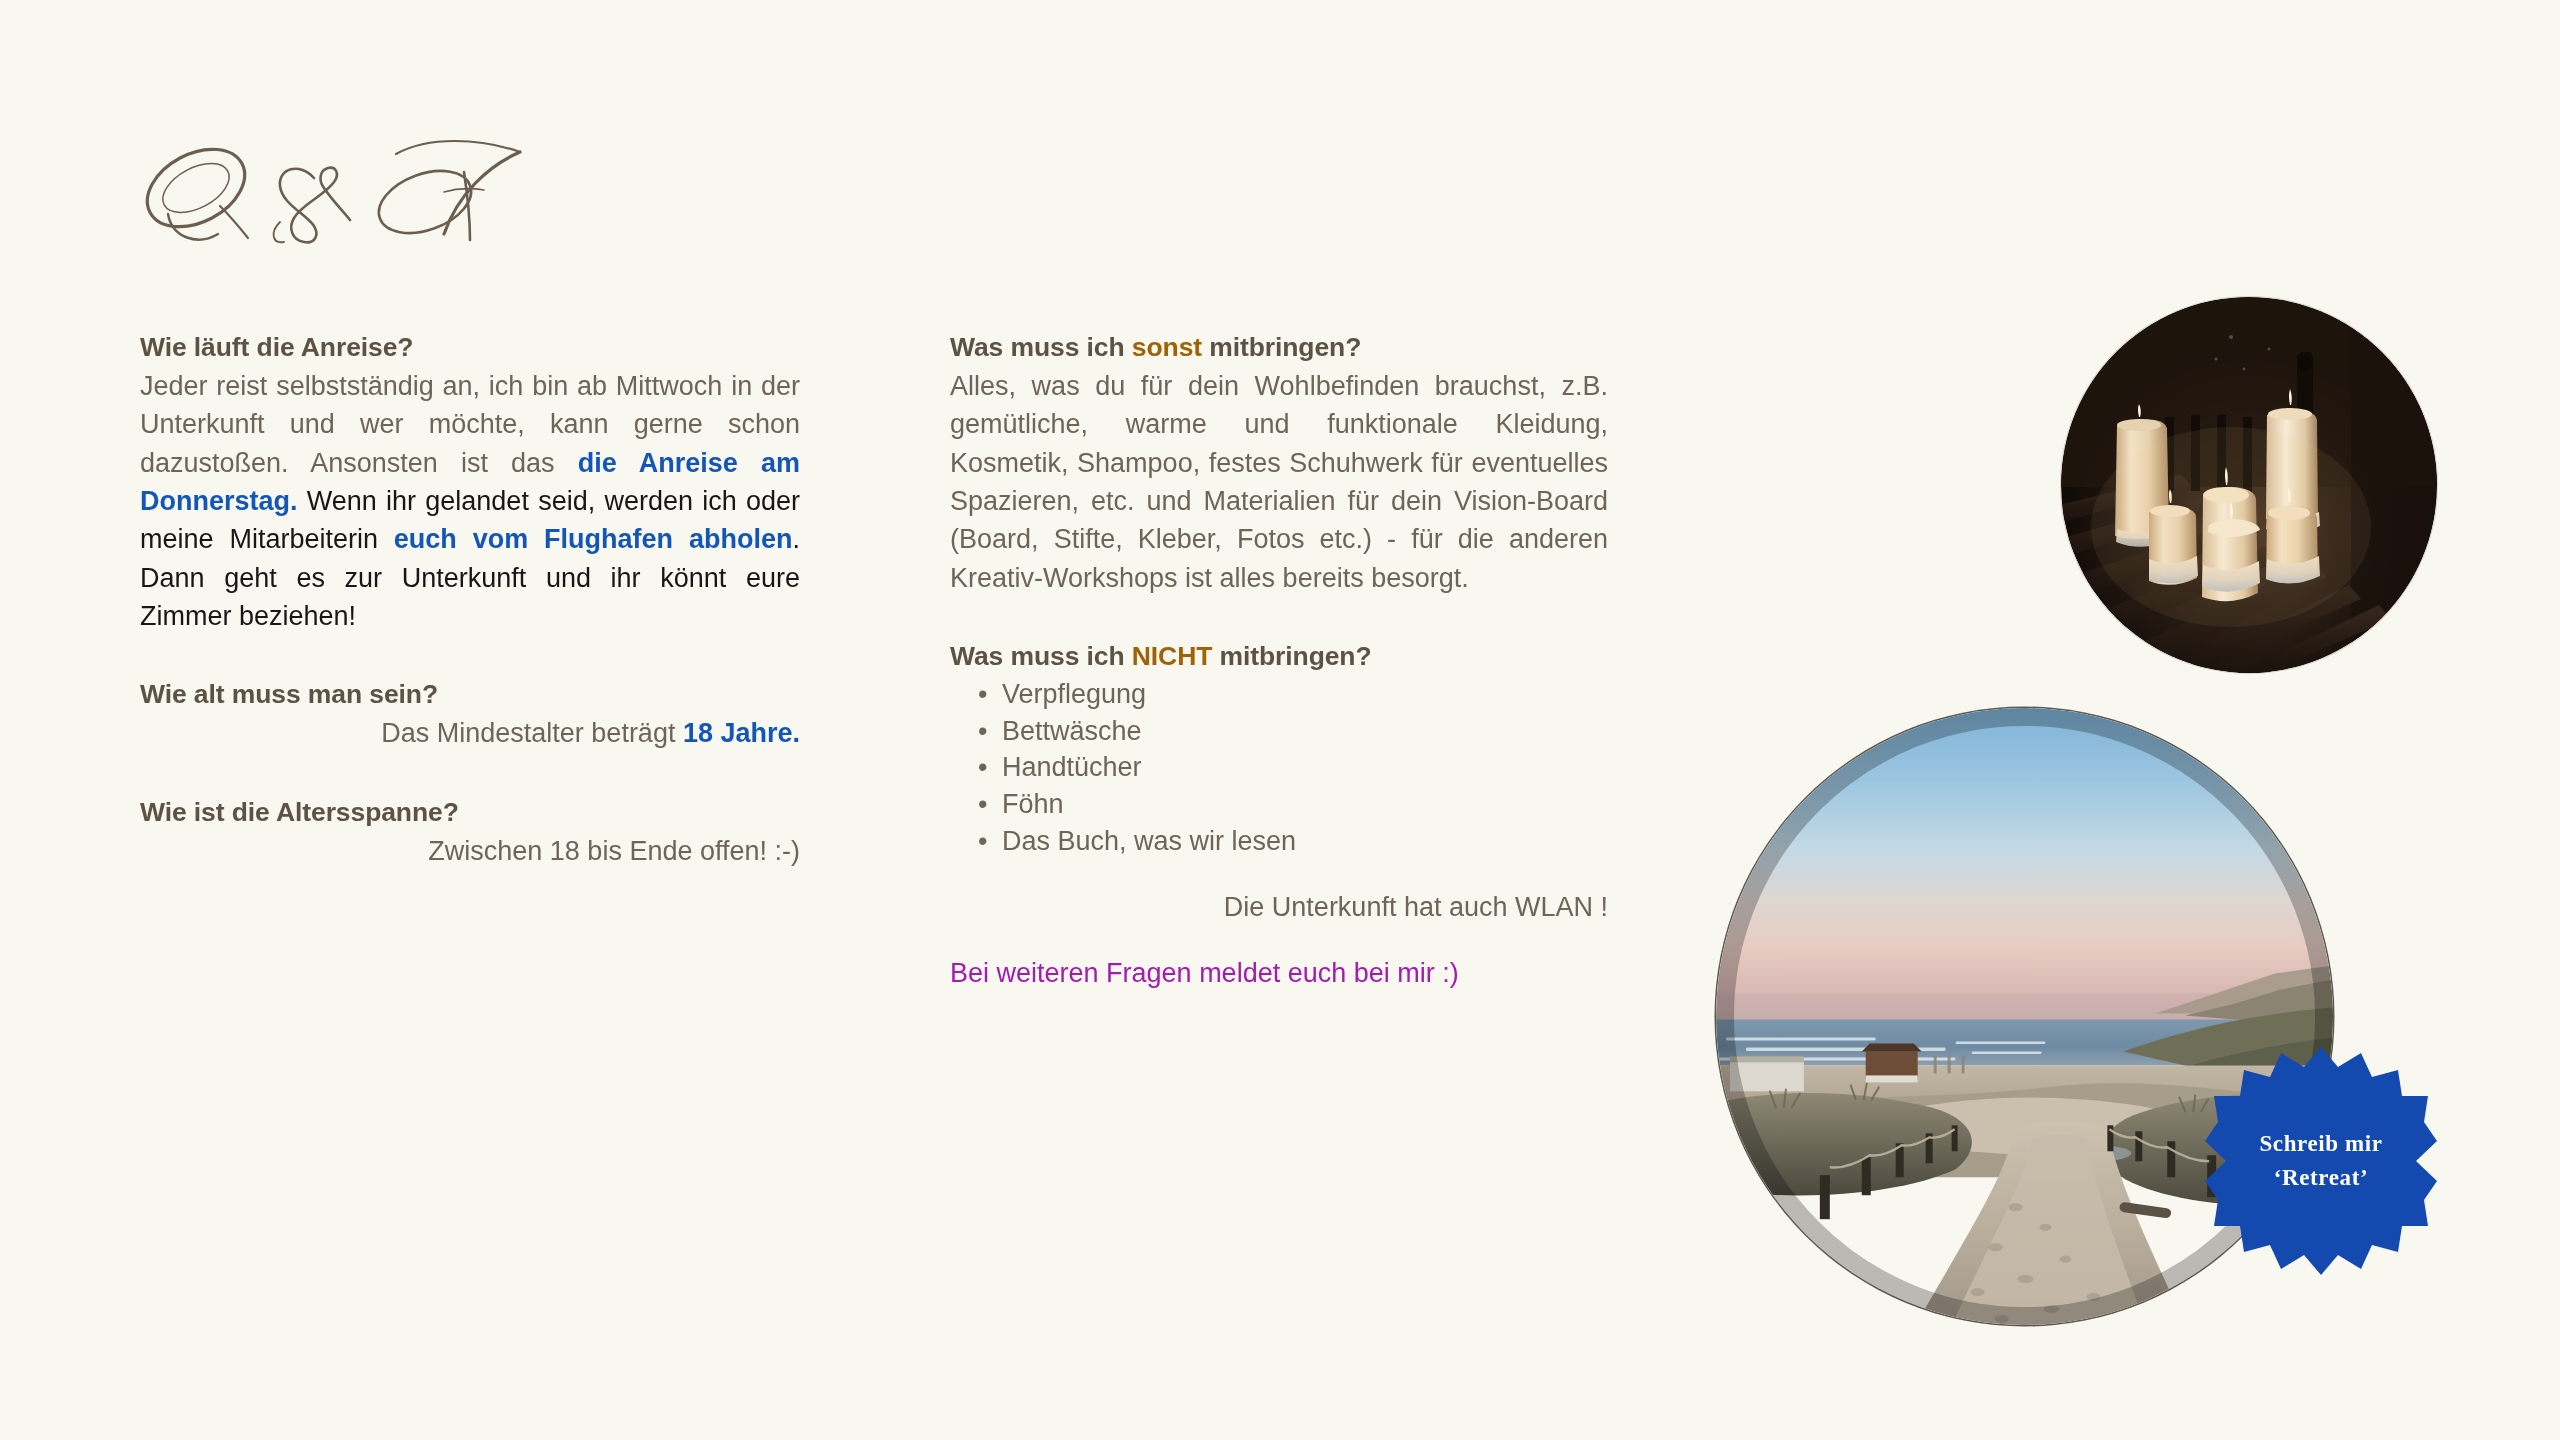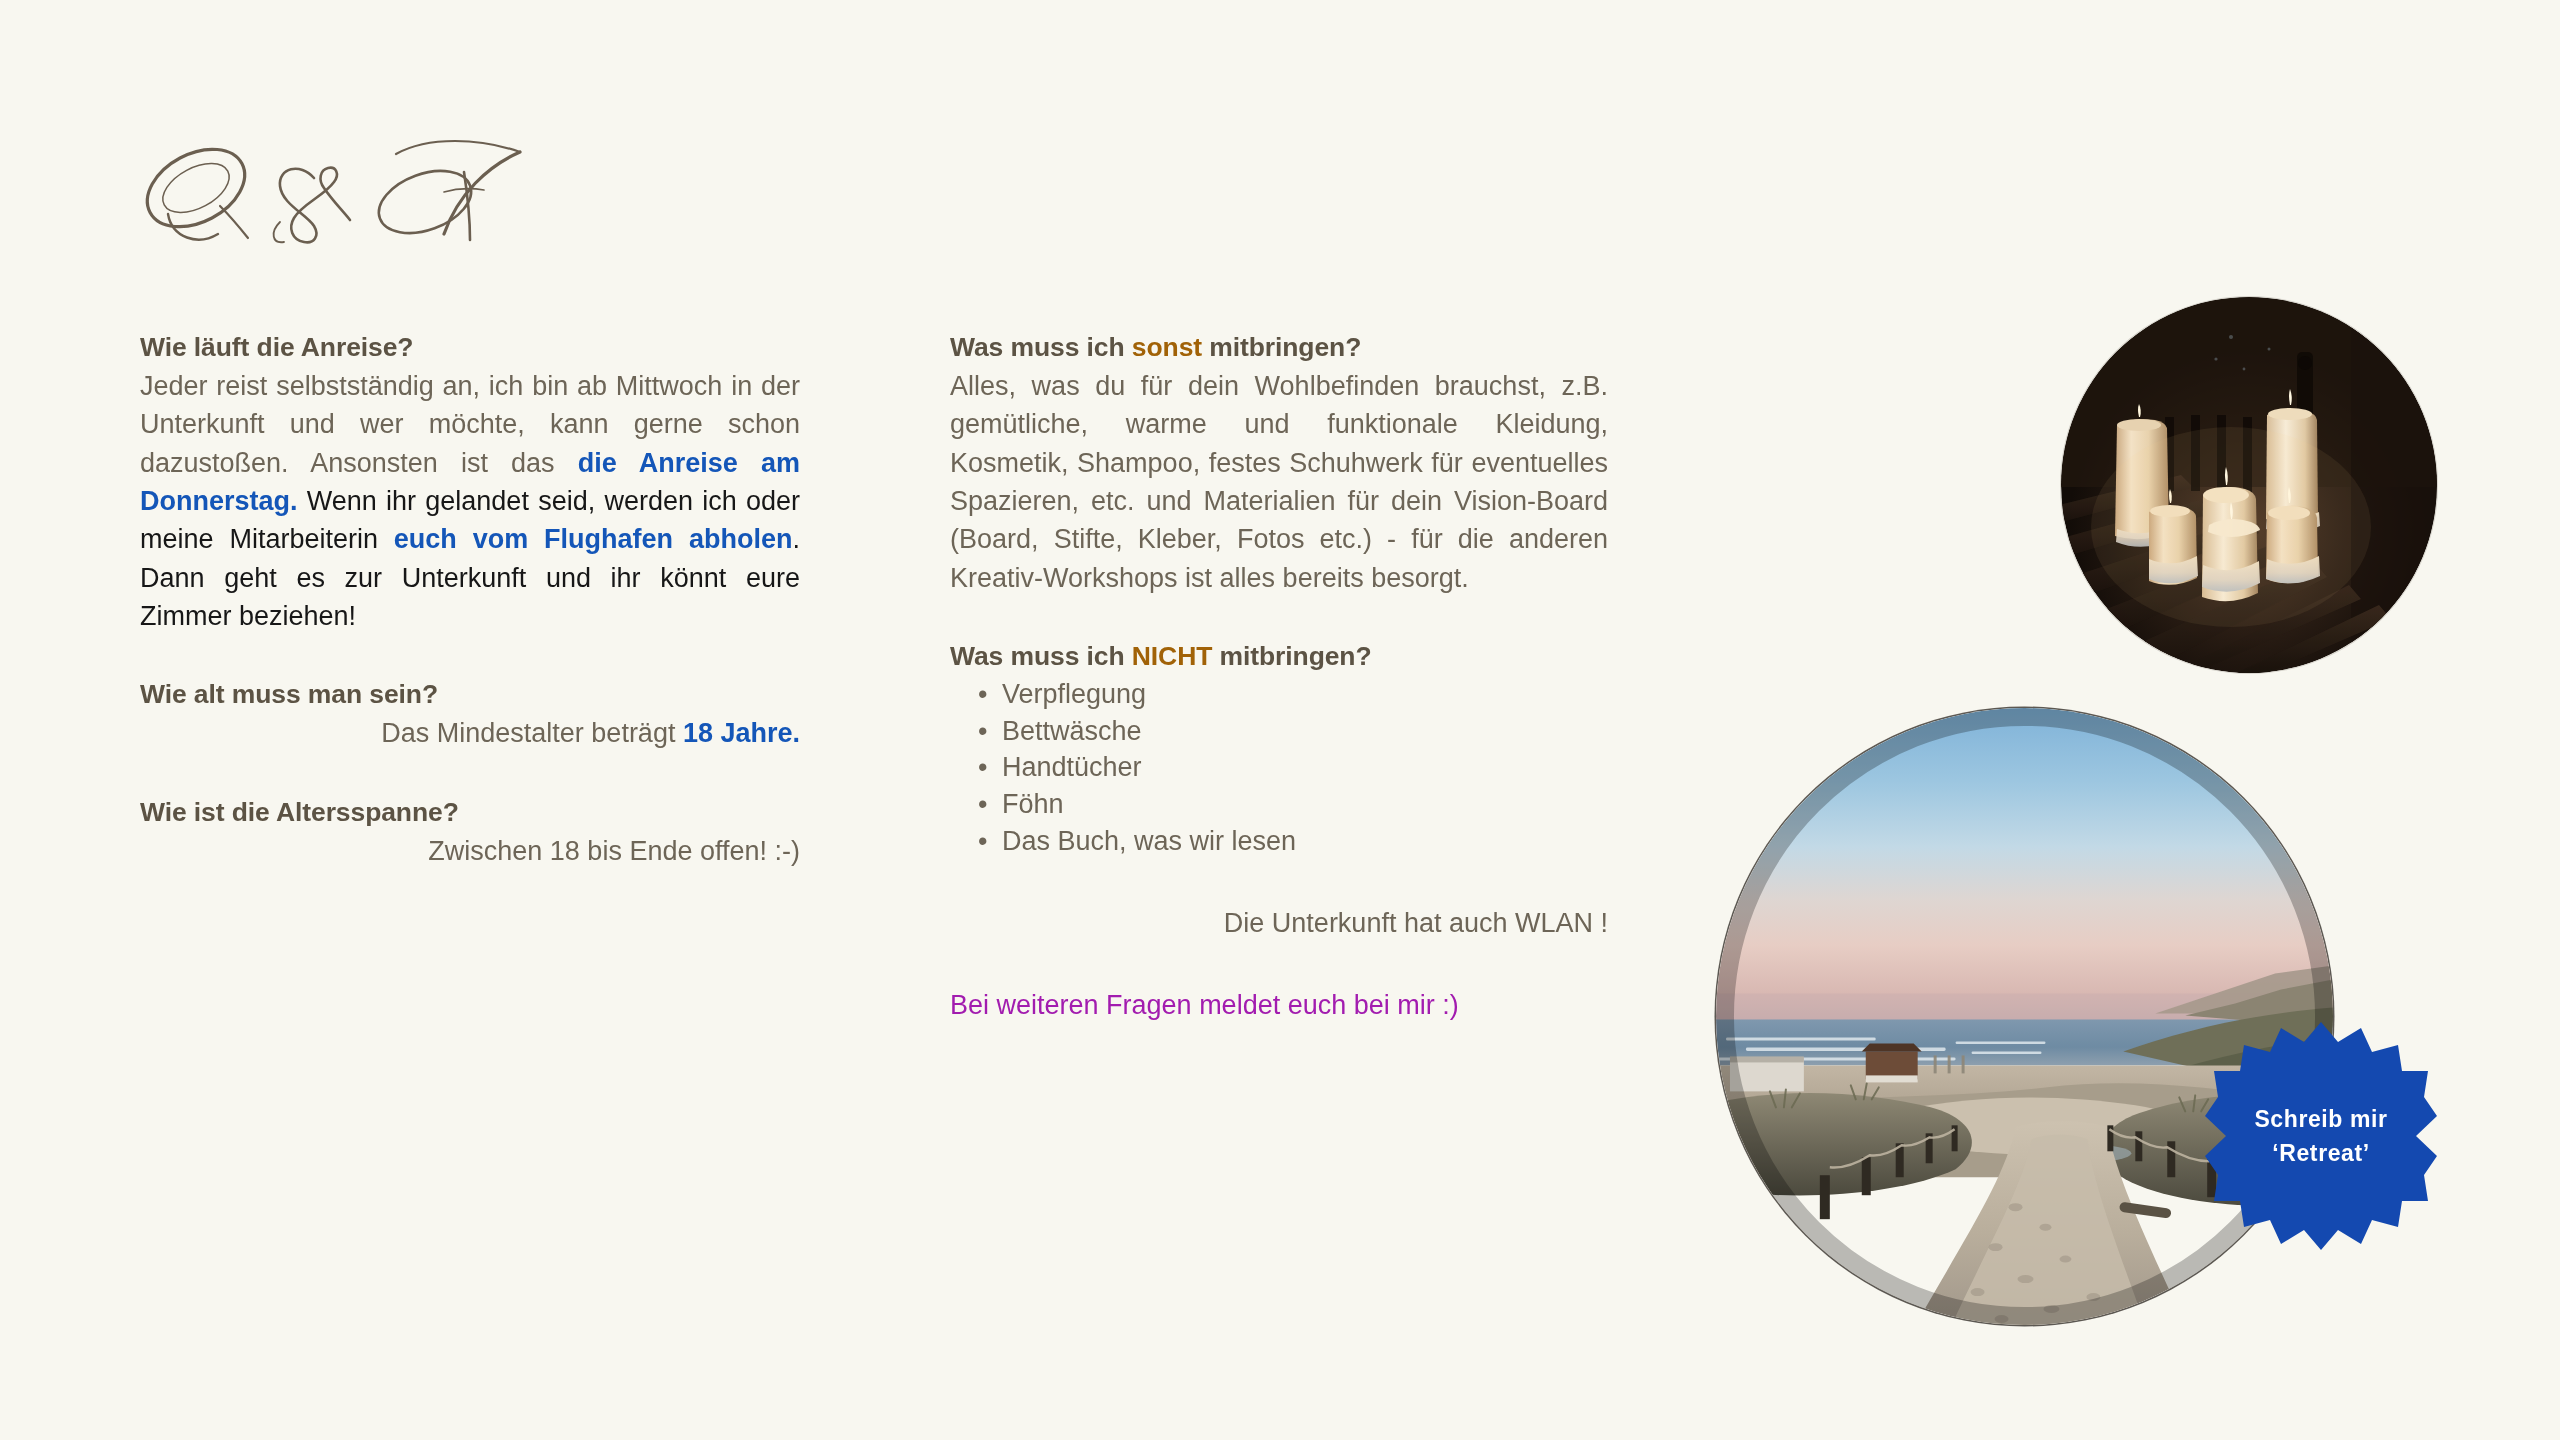--- a/index.html
+++ b/index.html
@@ -74,21 +74,21 @@
   ul.a li { position: relative; padding-left: 0; }
   ul.a li .bullet {
     position: absolute;
     left: -24px;
     top: 0;
     font-size: 27px;
     line-height: 1.36;
     color: #6d6557;
   }
 
-  p.a.gap-top { margin-top: 44px; }
+  p.a.gap-top { margin-top: 28px; }
 
   
   .photo {
     position: absolute;
     border-radius: 50%;
     overflow: hidden;
   }
   #photo-candles {
     left: 2061px;
     top: 297px;
@@ -102,23 +102,24 @@
     width: 617px;
     height: 617px;
     box-shadow: 0 0 0 1.5px rgba(40,35,30,0.75);
   }
   .photo svg { display:block; width:100%; height:100%; }
 
   
   #badge {
     position: absolute;
     left: 2205px;
-    top: 1020px;
+    top: 1045px;
     width: 232px;
     height: 232px;
+    font-family: Liberation Serif, serif;
   }
   #badge svg { position:absolute; inset:0; width:100%; height:100%; display:block; }
   #badge .badge-text {
     position: absolute;
     inset: 0;
     display: flex;
     flex-direction: column;
     align-items: center;
     justify-content: center;
     color: #ffffff;

